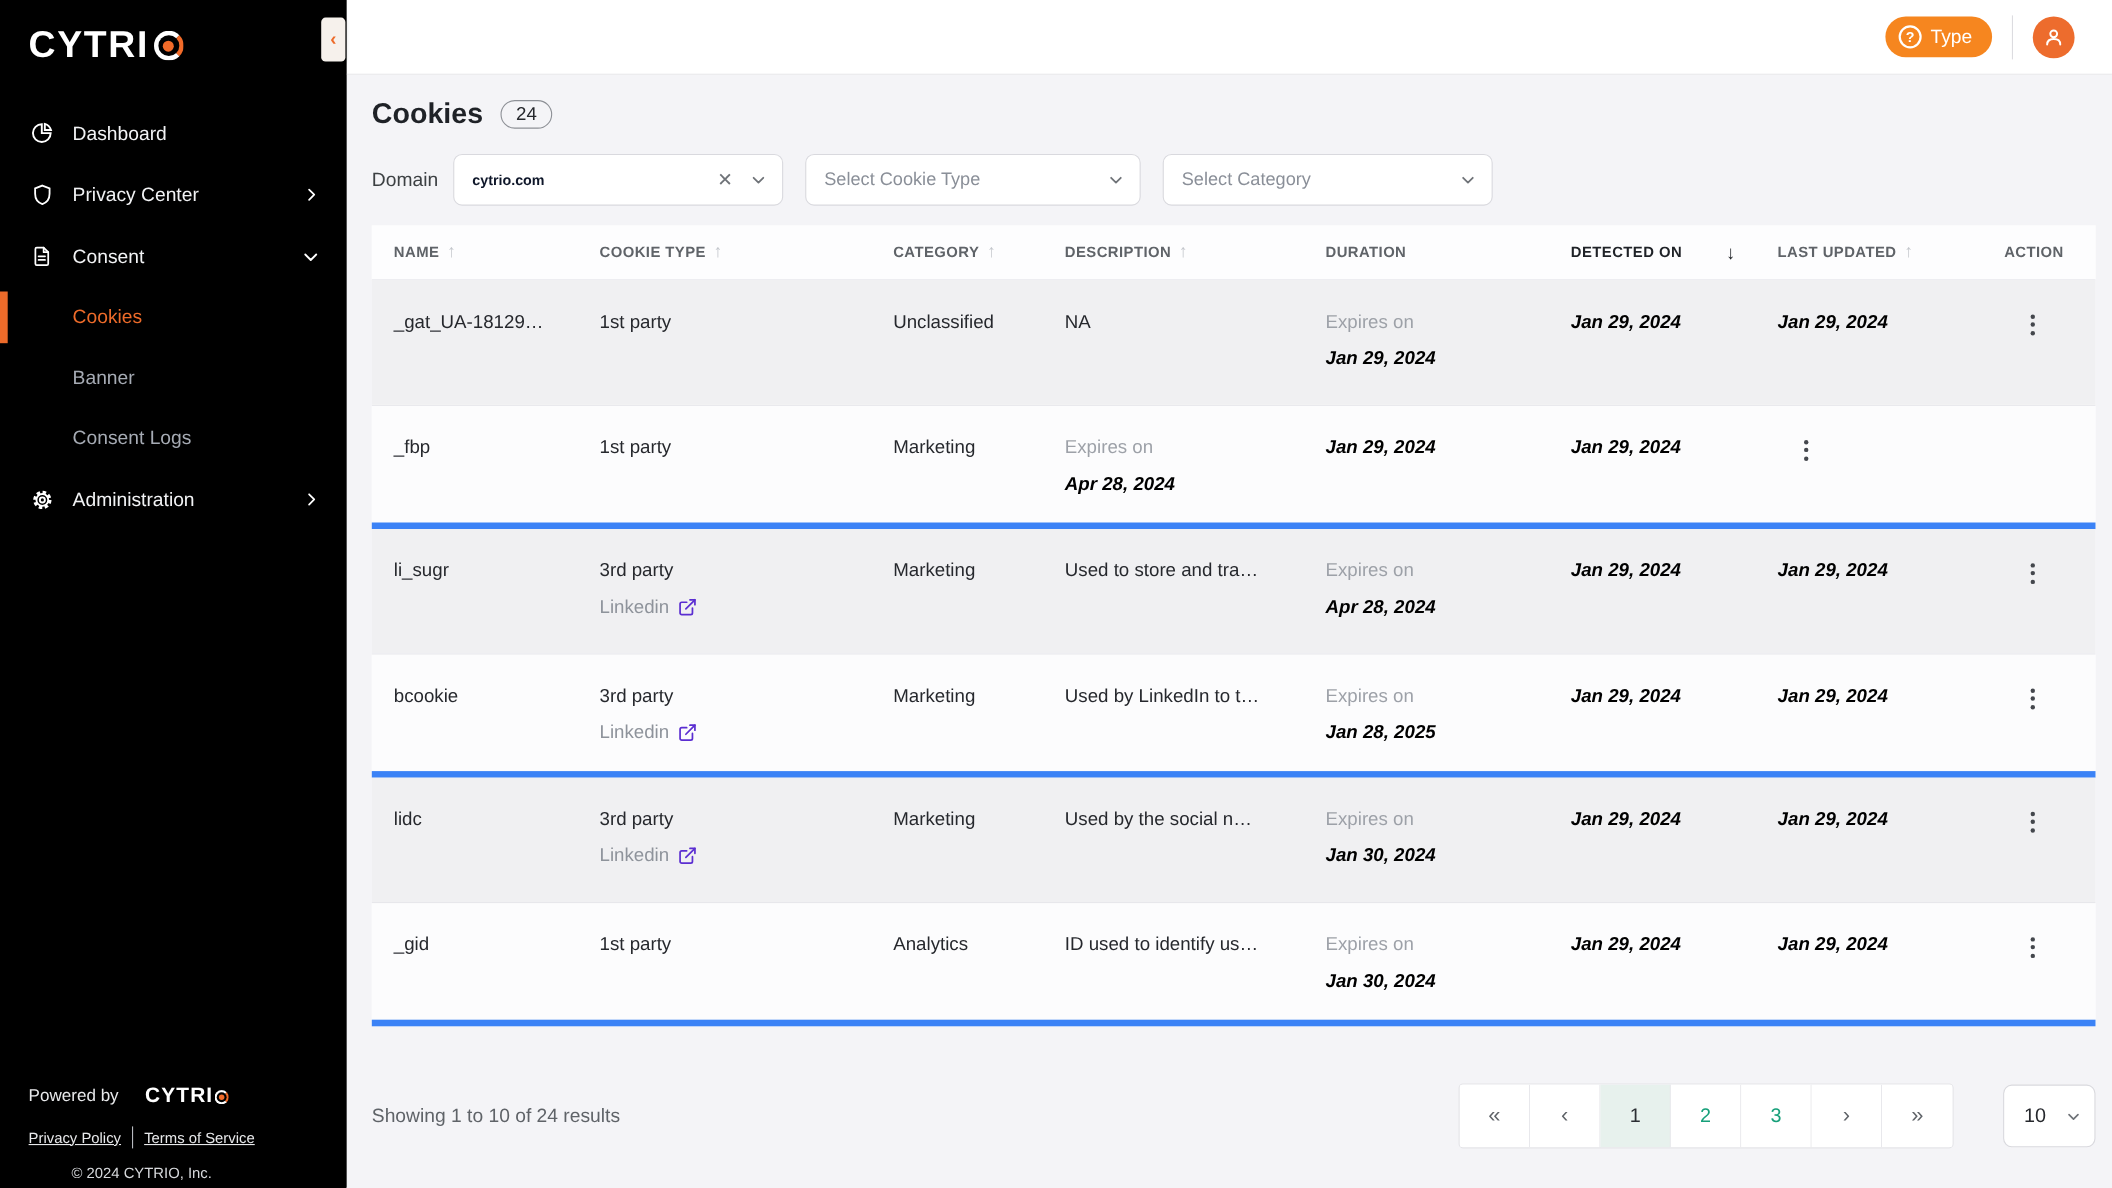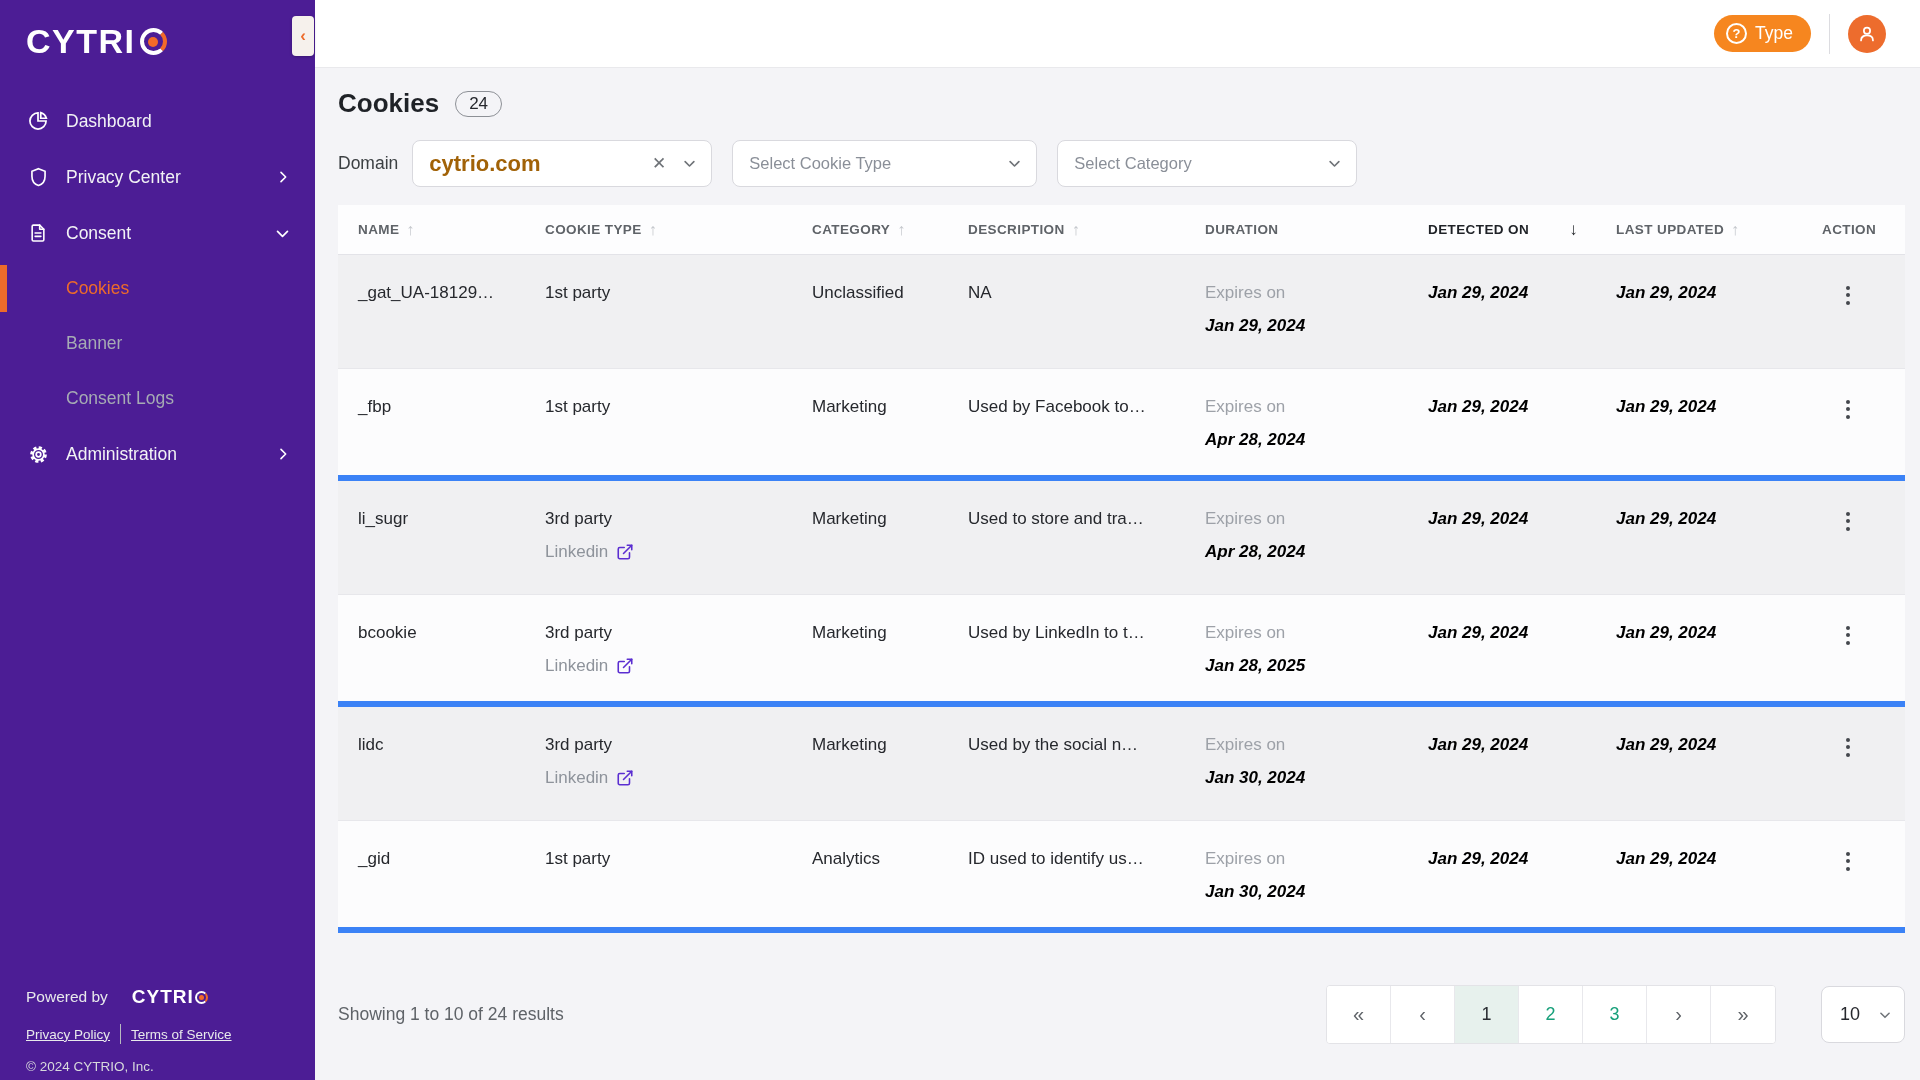--- a/index.html
+++ b/index.html
@@ -1,21 +1,21 @@
 <!DOCTYPE html>
 <html><head>
 <meta charset="utf-8">
 <style>
   * { margin:0; padding:0; box-sizing:border-box; }
   html,body { width:1920px; height:1080px; overflow:hidden;
     font-family:"Liberation Sans", sans-serif; background:#F4F4F7; }
 
   
   .sidebar { position:fixed; left:0; top:0; width:315px; height:1080px;
-    background:#4c1d95; color:#F2F3F5; z-index:5; }
+    background:#000000; color:#F2F3F5; z-index:5;text-align:center; }
   .collapse-tab { position:absolute; left:292px; top:16px; width:22px; height:40px;
     background:#F6F1EC; border-radius:4px; display:flex; align-items:center; justify-content:center;
     color:#ED6B2A; font-size:17px; font-weight:bold; cursor:pointer; z-index:9;
     box-shadow:0 1px 3px rgba(0,0,0,.25); }
   .logo { display:flex; align-items:center; padding:22px 0 0 26px; gap:2px; }
   .logo-text { font-size:34px; font-weight:bold; letter-spacing:1.5px; color:#fff; }
   .logo-o { display:inline-block; width:27px; height:27px; border:4.5px solid #fff;
     border-right-color:#F26B29; border-radius:50%; position:relative; margin-left:2px; }
   .logo-o::after { content:""; position:absolute; left:50%; top:50%; width:10px; height:10px;
     margin:-5px 0 0 -5px; background:#F26B29; border-radius:50%; }
@@ -62,21 +62,21 @@
   .title-row { display:flex; align-items:center; gap:16px; margin-top:20px; }
   .page-title { font-size:26px; font-weight:bold; color:#1F2227; }
   .count-badge { border:1.5px solid #8D9096; border-radius:15px; padding:2px 13px;
     font-size:17px; color:#26282D; background:transparent; }
   .filter-row { display:flex; align-items:center; margin-top:21px; }
   .filter-label { font-size:17.5px; color:#3C4043; margin-right:14px; }
   .select { height:47px; background:#fff; border:1px solid #D9D9DE; border-radius:8px;
     display:flex; align-items:center; padding:0 14px 0 16px; cursor:pointer; }
   .select .grow { flex:1; }
   .sel-domain { width:300px; }
-  .sel-domain .val { font-size:22px; font-weight:bold; color:#a16207; }
+  .sel-domain .val { font-size:13px; font-weight:bold; color:#0f172a; }
   .sel-clear { color:#6F7378; font-size:17px; margin-right:16px; cursor:pointer; }
   .sel-type { width:305px; margin-left:20px; }
   .sel-cat { width:300px; margin-left:20px; }
   .placeholder { font-size:16.5px; color:#8A8F98; }
 
   
   .table { margin-top:18px; width:1567px; background:#FDFDFE; }
   .thead, .trow { display:grid;
     grid-template-columns:187px 267px 156px 237px 223px 188px 206px 1fr; padding-left:20px; }
   .thead { height:50px; align-items:center; background:#FDFDFE; border-bottom:1px solid #E3E3E8; }
@@ -320,21 +320,20 @@
       </div>
     </div>
 
     <div class="trow even">
       <div class="td">_fbp</div>
       <div class="td">
         <div>1st party</div>
 
       </div>
       <div class="td">Marketing</div>
-      <div class="td">Used by Facebook to…</div>
       <div class="td">
         <div class="muted">Expires on</div>
         <div class="line2 bold-date">Apr 28, 2024</div>
       </div>
       <div class="td bold-date">Jan 29, 2024</div>
       <div class="td bold-date">Jan 29, 2024</div>
       <div class="td">
         <div class="kebab">
             <i></i>
             <i></i>

